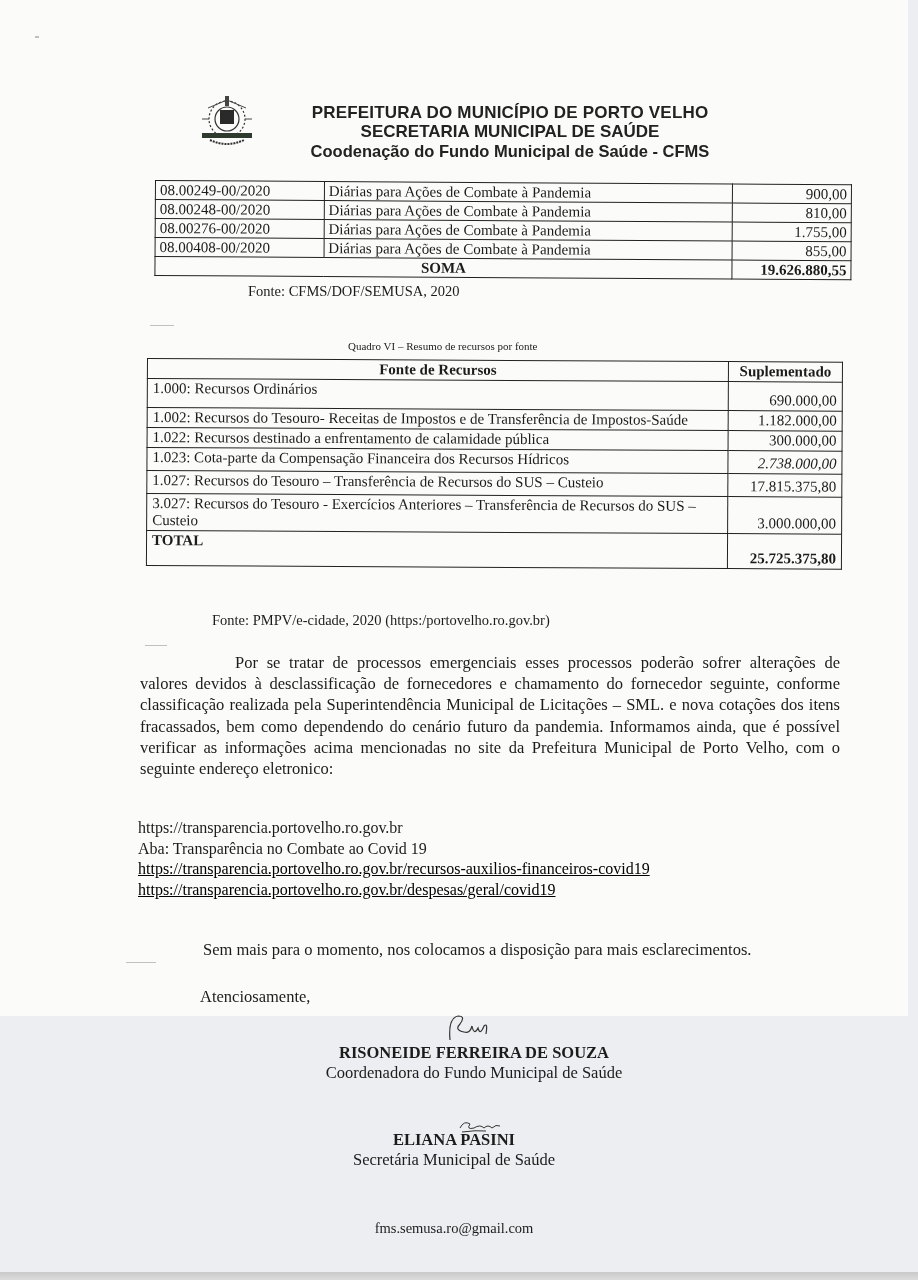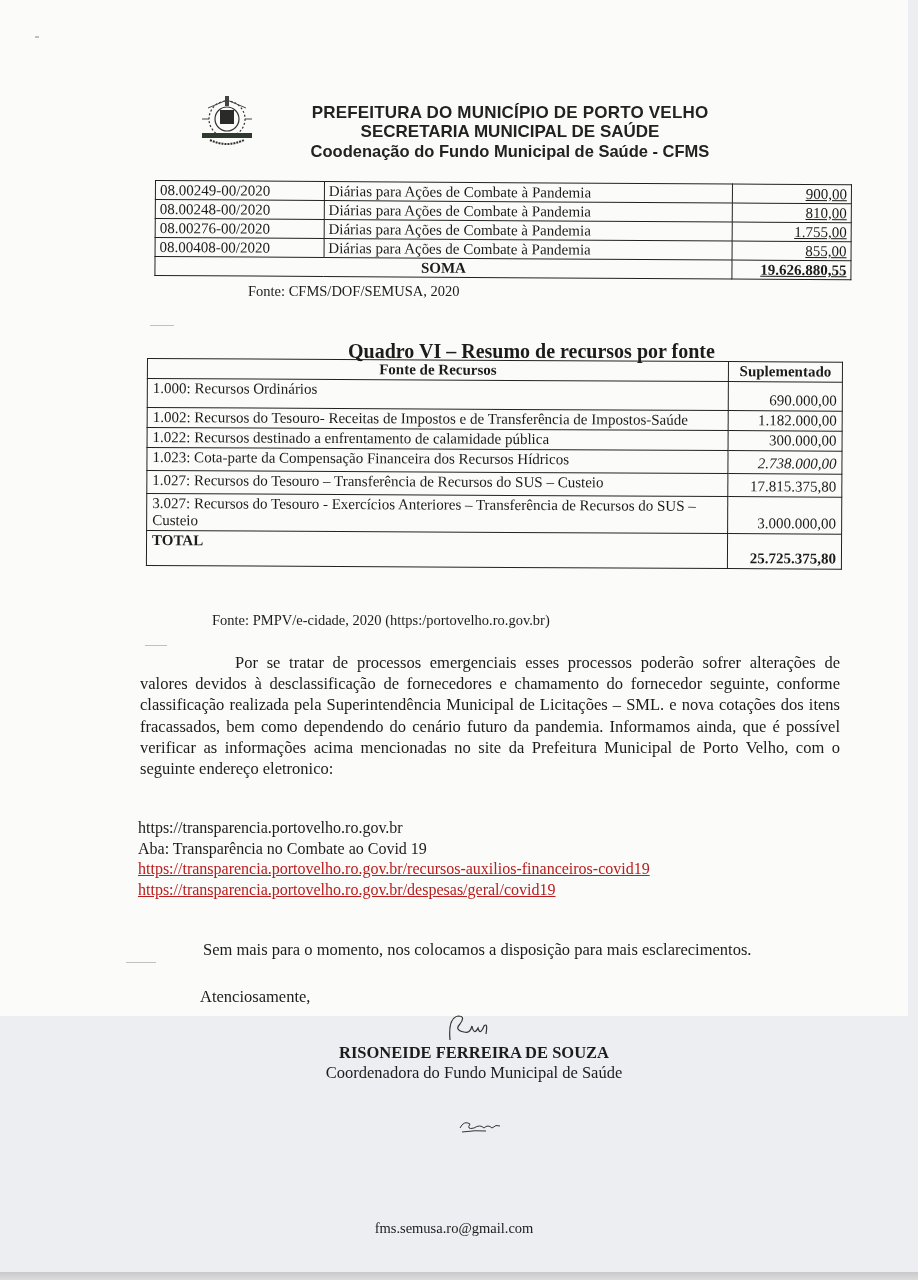--- a/index.html
+++ b/index.html
@@ -27,40 +27,40 @@
   .hdr .l1 { font-size:17px; line-height:19px; letter-spacing:0.2px; }
   .hdr .l2 { font-size:17px; line-height:19px; }
   .hdr .l3 { font-size:16.5px; line-height:20px; }
 
   
   table { border-collapse:collapse; }
   .t1 { position:absolute; left:155px; top:180px; width:697px; transform:rotate(0.35deg); transform-origin:left top; }
   .t1 td { border:1.5px solid #222; font-size:15px; padding:0 4px; height:18px; line-height:18px; }
   .t1 td.proc { width:160px; }
   .t1 td.desc { width:400px; border-right:1.5px solid #222; }
-  .t1 td.val { text-align:right; width:110px;text-decoration:underline; }
+  .t1 td.val { text-align:right; width:110px; }
   .t1 .soma td { font-weight:bold; text-align:center; }
   .t1 .soma td.val { text-align:right; }
   .src1 { position:absolute; left:248px; top:283px; font-size:14.5px; }
 
   
-  .caption2 { position:absolute; left:348px; top:340px; font-size:20px; font-weight:bold; }
+  .caption2 { position:absolute; left:348px; top:340px; font-size:11px; font-weight:normal; }
   .t2 { position:absolute; left:147px; top:358px; width:696px; transform:rotate(0.3deg); transform-origin:left top; }
   .t2 td { border:1.5px solid #222; font-size:15px; padding:1px 5px; vertical-align:top; line-height:17px; }
   .t2 td.val { text-align:right; vertical-align:bottom; width:100px; white-space:nowrap; }
   .t2 .head td { font-weight:bold; text-align:center; }
   .t2 .head td.val { text-align:center; vertical-align:bottom; }
   .t2 .total td { font-weight:bold; }
   .src2 { position:absolute; left:212px; top:612px; font-size:14.5px; }
 
   
   .para { position:absolute; left:140px; top:652px; width:700px; font-size:16.5px;
           line-height:21.2px; text-align:justify; text-indent:95px; }
   .links { position:absolute; left:138px; top:818px; font-size:16px; line-height:20.5px; }
-  .links .u { text-decoration:underline; color:#b91c1c; }
+  .links .u { text-decoration:underline; color:#000000; }
   .closing { position:absolute; left:203px; top:940px; font-size:16.5px; }
   .regards { position:absolute; left:200px; top:987px; font-size:16.5px; }
 
   .sig { position:absolute; left:0; width:908px; text-align:center; }
   .sig .name { font-weight:bold; font-size:16.5px; }
   .sig .role { font-size:16.5px; }
   .sig1 { top:1043px; left:20px; }
   .sig2 { top:1130px; left:0; }
   .scribble { position:absolute; }
   .footer { position:absolute; left:0; width:908px; top:1219px; text-align:center; font-size:14.5px; line-height:18px; }
@@ -183,18 +183,22 @@
     <path d="M6 30 Q4 8 14 6 Q22 6 16 14 Q10 20 20 22 Q26 24 28 16 Q30 26 34 18 Q36 26 40 16 Q44 12 42 24" stroke="#333" stroke-width="1.2" fill="none"></path>
   </svg>
   <div class="sig sig1">
     <div class="name">RISONEIDE FERREIRA DE SOUZA</div>
     <div class="role">Coordenadora do Fundo Municipal de Saúde</div>
   </div>
 
   <svg class="scribble" style="left:456px;top:1118px;" width="46" height="16" viewBox="0 0 46 16">
     <path d="M4 10 Q8 2 14 6 Q10 12 18 10 Q24 6 28 10 Q32 6 36 10 Q40 6 44 8 M6 14 Q20 12 30 13" stroke="#333" stroke-width="1" fill="none"></path>
   </svg>
+  <div class="sig sig2">
+    <div class="name">ELIANA PASINI</div>
+    <div class="role">Secretária Municipal de Saúde</div>
+  </div>
 
   <div class="footer">
     <div>fms.semusa.ro@gmail.com</div>
   </div>
 </div>
 <div class="bottom-shadow"></div>
 
 </body></html>

